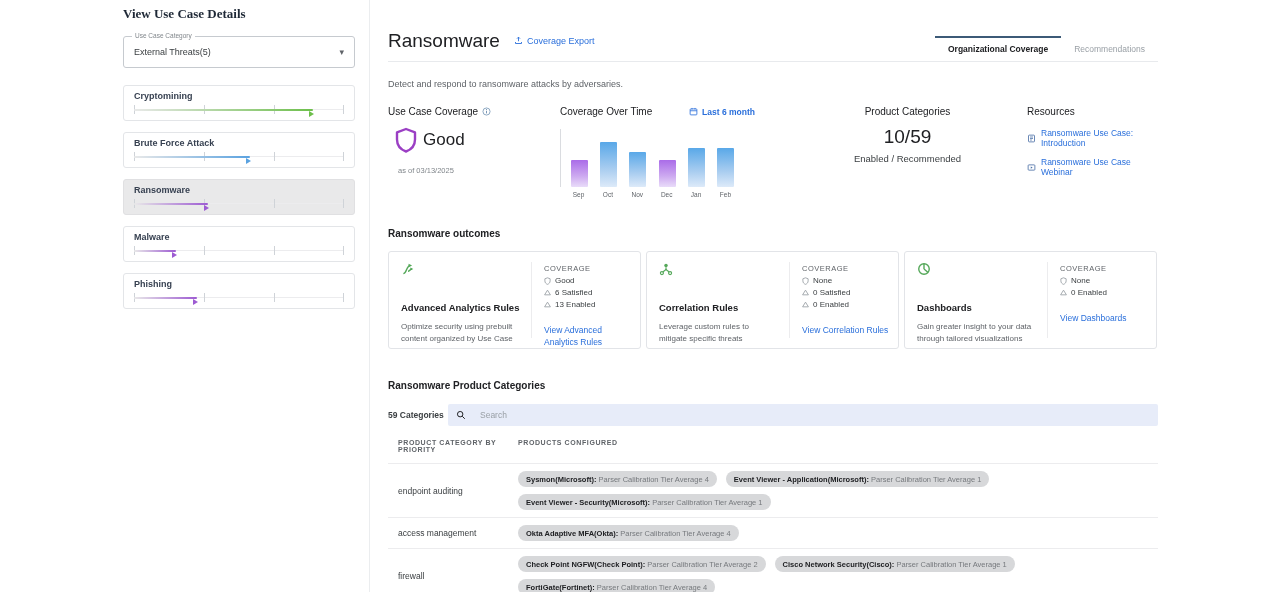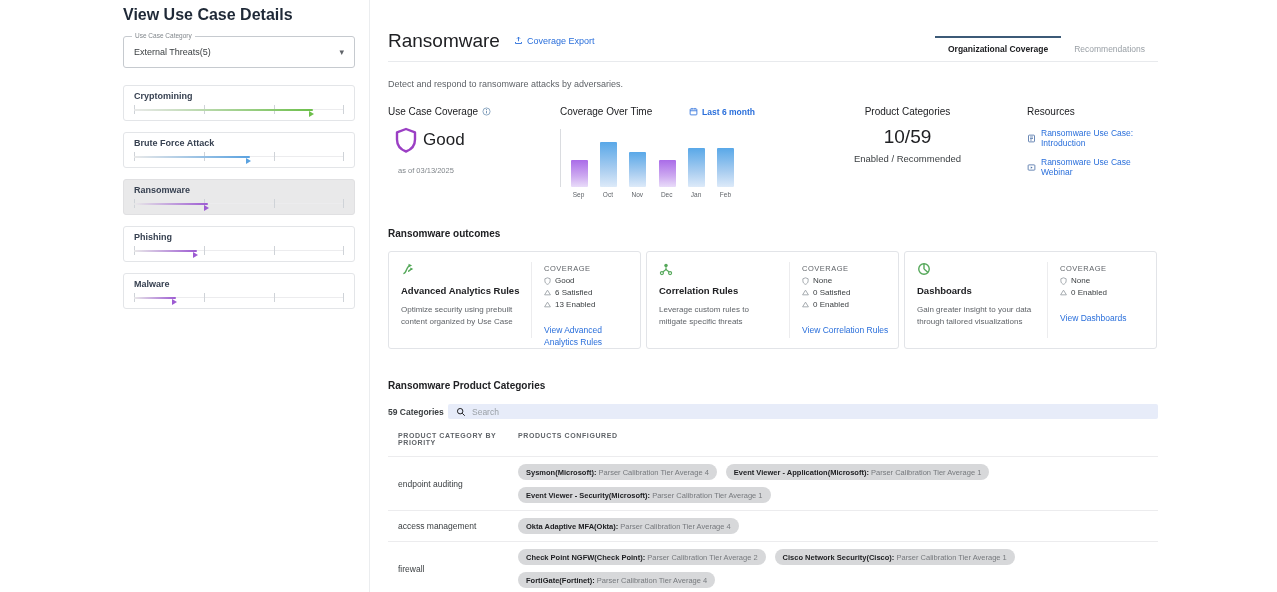--- a/index.html
+++ b/index.html
@@ -1,21 +1,21 @@
 <!DOCTYPE html>
 <html><head>
 <meta charset="utf-8">
 <style>
   * { margin:0; padding:0; box-sizing:border-box; }
   html,body { width:1277px; height:592px; background:#ffffff; overflow:hidden;
               font-family:"Liberation Sans", sans-serif; color:#202124; }
   body { position:relative; }
 
   
-  .page-title { position:absolute; left:123px; top:6px; font-size:16px; font-weight:700; color:#1f2937; }
+  .page-title { position:absolute; left:123px; top:6px; font-size:13px; font-weight:700; color:#1f2937;font-family:Liberation Serif, serif; }
 
   
   .sidebar { position:absolute; left:123px; top:36px; width:232px; }
   .filter-select { position:relative; border:1px solid #c6cacf; border-radius:3px; height:32px;
                    display:flex; align-items:center; padding:0 10px; cursor:pointer; background:#fff; }
   .filter-label { position:absolute; top:-5px; left:8px; background:#fff; padding:0 3px;
                   font-size:6.5px; color:#80868b; }
   .filter-value { font-size:9px; color:#3c4043; flex:1; }
   .chevron { font-size:9px; color:#5f6368; }
   .uc-list { margin-top:17px; }
@@ -76,34 +76,34 @@
 
   .res-links { margin-top:11px; display:flex; flex-direction:column; gap:9px; }
   .res-link { display:flex; align-items:center; gap:5px; font-size:8.5px; color:#2a6fdb; cursor:pointer; }
 
   
   .outcomes-title { margin-top:30px; font-size:10px; font-weight:700; color:#202124; }
   .cards { display:flex; gap:5px; margin-top:12px; }
   .card { width:253px; height:98px; border:1px solid #e2e4e8; border-radius:3px;
           display:flex; padding:10px 0; }
   .card-left { width:142px; padding:0 10px 0 12px; }
-  .card-title { font-size:9.5px; font-weight:700; color:#202124; margin-top:9px; }
+  .card-title { font-size:9.5px; font-weight:700; color:#202124; margin-top:26px; }
   .card-desc { font-size:8px; color:#5f6368; margin-top:8px; line-height:1.45; }
   .card-sep { width:1px; background:#ececee; margin:0 0; }
   .card-right { flex:1; padding:2px 8px 0 12px; }
   .cov-label { font-size:7.5px; color:#5f6368; letter-spacing:.5px; }
   .cov-item { display:flex; align-items:center; gap:4px; font-size:8px; color:#3c4043; margin-top:3px; }
   .card-link { display:block; margin-top:16px; font-size:8.5px; color:#2a6fdb; line-height:1.4; cursor:pointer; }
 
   
   .pc-title { margin-top:31px; font-size:10px; font-weight:700; color:#202124; }
   .search-row { display:flex; align-items:center; margin-top:13px; }
   .pc-count { font-size:8.5px; font-weight:600; color:#3c4043; width:60px; }
-  .search-bar { flex:1; height:15px; background:#e7ecf9; border-radius:2px;
-                display:flex; align-items:center; padding:0 8px; gap:6px; }
+  .search-bar { flex:1; height:22px; background:#e7ecf9; border-radius:2px;
+                display:flex; align-items:center; padding:0 8px; gap:14px; }
   .search-input { border:none; outline:none; background:transparent; font-size:8.5px; flex:1;
                   font-family:"Liberation Sans", sans-serif; color:#3c4043; }
   .search-input::placeholder { color:#9aa0a6; }
 
   .pc-table { margin-top:13px; }
   .pc-thead { display:flex; padding:0 0 10px 10px; }
   .th { font-size:7px; font-weight:700; color:#5f6368; letter-spacing:.6px; }
   .th-cat { width:120px; }
   .pc-row { display:flex; border-top:1px solid #ececee; padding:7px 0 7px 10px; align-items:center; }
   .row-cat { width:120px; font-size:8.5px; color:#3c4043; }
@@ -162,42 +162,42 @@
       <span class="uc-tick" style="left:33.3%"></span>
       <span class="uc-tick" style="left:66.6%"></span>
       <span class="uc-tick" style="right:0"></span>
       <div class="uc-line" style="width: 35%; background: linear-gradient(90deg, rgb(233, 233, 233), rgb(157, 91, 210));">
         <span class="uc-arrow" style="border-left: 5px solid rgb(157, 91, 210);"></span>
       </div>
     </div>
   </div>
 
   <div class="uc-item">
+    <div class="uc-name">Malware</div>
+    <div class="uc-slider">
+      <div class="uc-track"></div>
+      <span class="uc-tick" style="left:0"></span>
+      <span class="uc-tick" style="left:33.3%"></span>
+      <span class="uc-tick" style="left:66.6%"></span>
+      <span class="uc-tick" style="right:0"></span>
+      <div class="uc-line" style="width: 20%; background: linear-gradient(90deg, rgb(233, 233, 233), rgb(157, 91, 210));">
+        <span class="uc-arrow" style="border-left: 5px solid rgb(157, 91, 210);"></span>
+      </div>
+    </div>
+  </div>
+
+  <div class="uc-item">
     <div class="uc-name">Phishing</div>
     <div class="uc-slider">
       <div class="uc-track"></div>
       <span class="uc-tick" style="left:0"></span>
       <span class="uc-tick" style="left:33.3%"></span>
       <span class="uc-tick" style="left:66.6%"></span>
       <span class="uc-tick" style="right:0"></span>
       <div class="uc-line" style="width: 30%; background: linear-gradient(90deg, rgb(233, 233, 233), rgb(157, 91, 210));">
-        <span class="uc-arrow" style="border-left: 5px solid rgb(157, 91, 210);"></span>
-      </div>
-    </div>
-  </div>
-
-  <div class="uc-item">
-    <div class="uc-name">Malware</div>
-    <div class="uc-slider">
-      <div class="uc-track"></div>
-      <span class="uc-tick" style="left:0"></span>
-      <span class="uc-tick" style="left:33.3%"></span>
-      <span class="uc-tick" style="left:66.6%"></span>
-      <span class="uc-tick" style="right:0"></span>
-      <div class="uc-line" style="width: 20%; background: linear-gradient(90deg, rgb(233, 233, 233), rgb(157, 91, 210));">
         <span class="uc-arrow" style="border-left: 5px solid rgb(157, 91, 210);"></span>
       </div>
     </div>
   </div>
 </div>
 </div>
 
 <div class="v-divider"></div>
 
 <div class="main">

